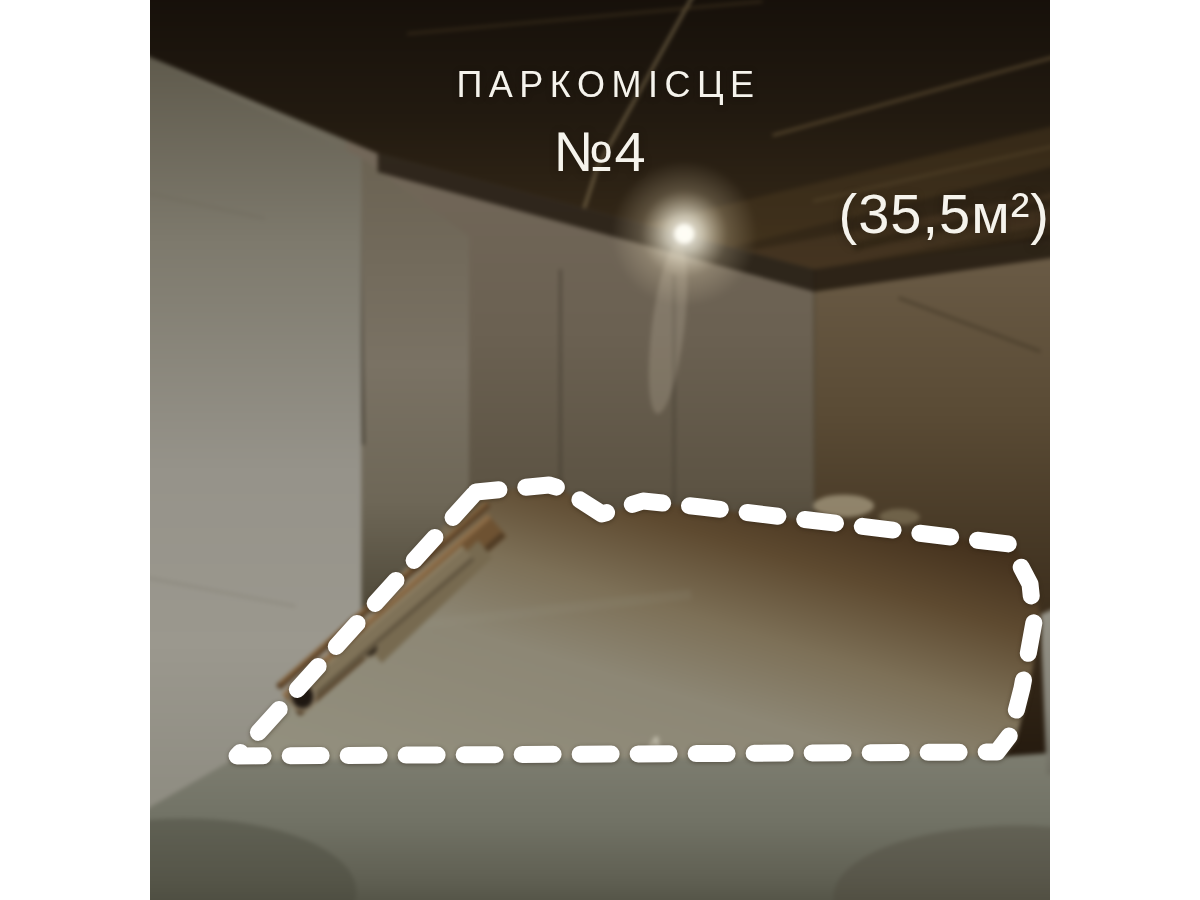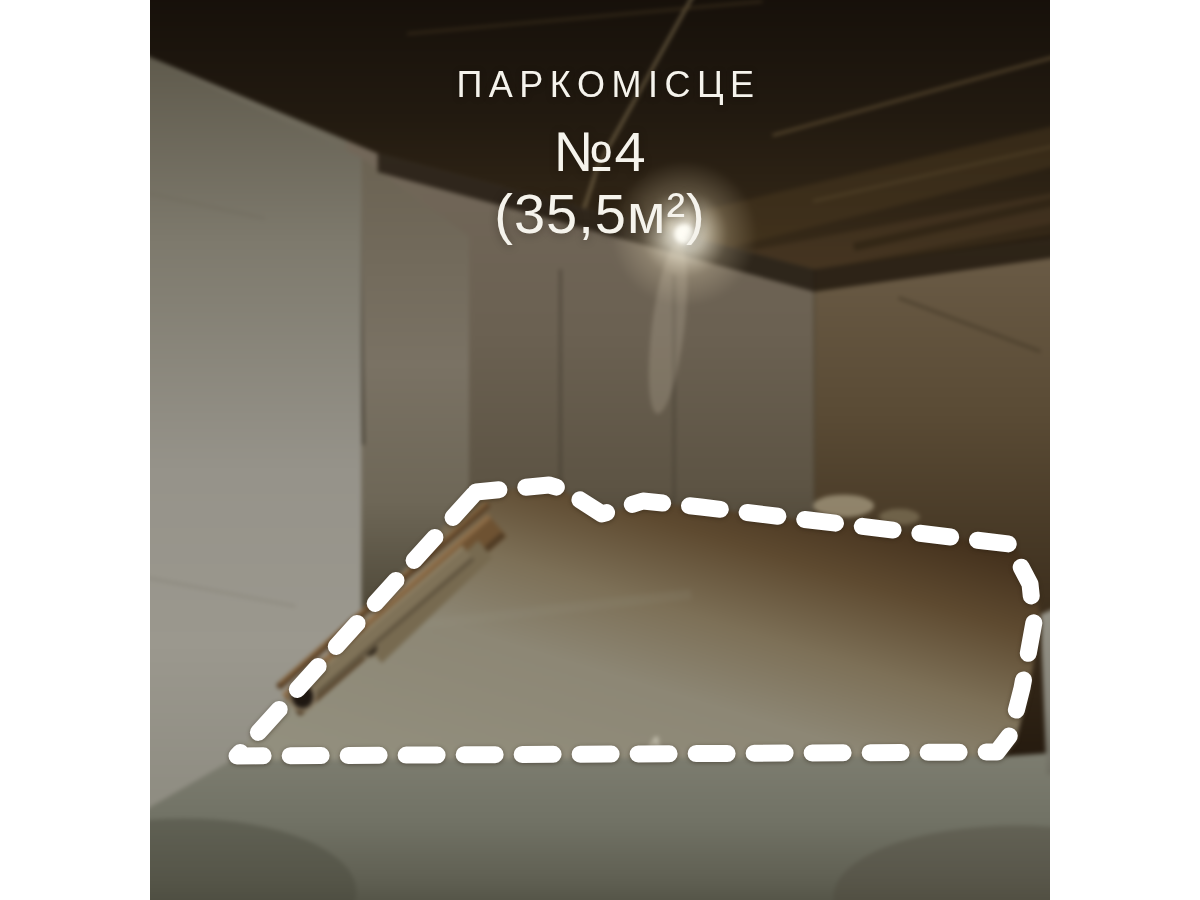--- a/index.html
+++ b/index.html
@@ -30,20 +30,21 @@
   }
   .caption-number{
     position:absolute;left:0;right:0;top:119px;
     font-size:56px;font-weight:400;letter-spacing:1px;
     text-shadow:0 1px 8px rgba(20,14,6,.35);
   }
   .caption-area{
     position:absolute;left:0;right:0;top:181px;
     font-size:56px;font-weight:400;letter-spacing:1px;
     text-shadow:0 1px 8px rgba(20,14,6,.35);
+    text-align:right;
   }
 </style>
 </head>
 <body>
 
 <div class="canvas">
   <div class="photo">
 
     <svg class="scene" viewBox="0 0 900 900" aria-hidden="true">
       <defs>

